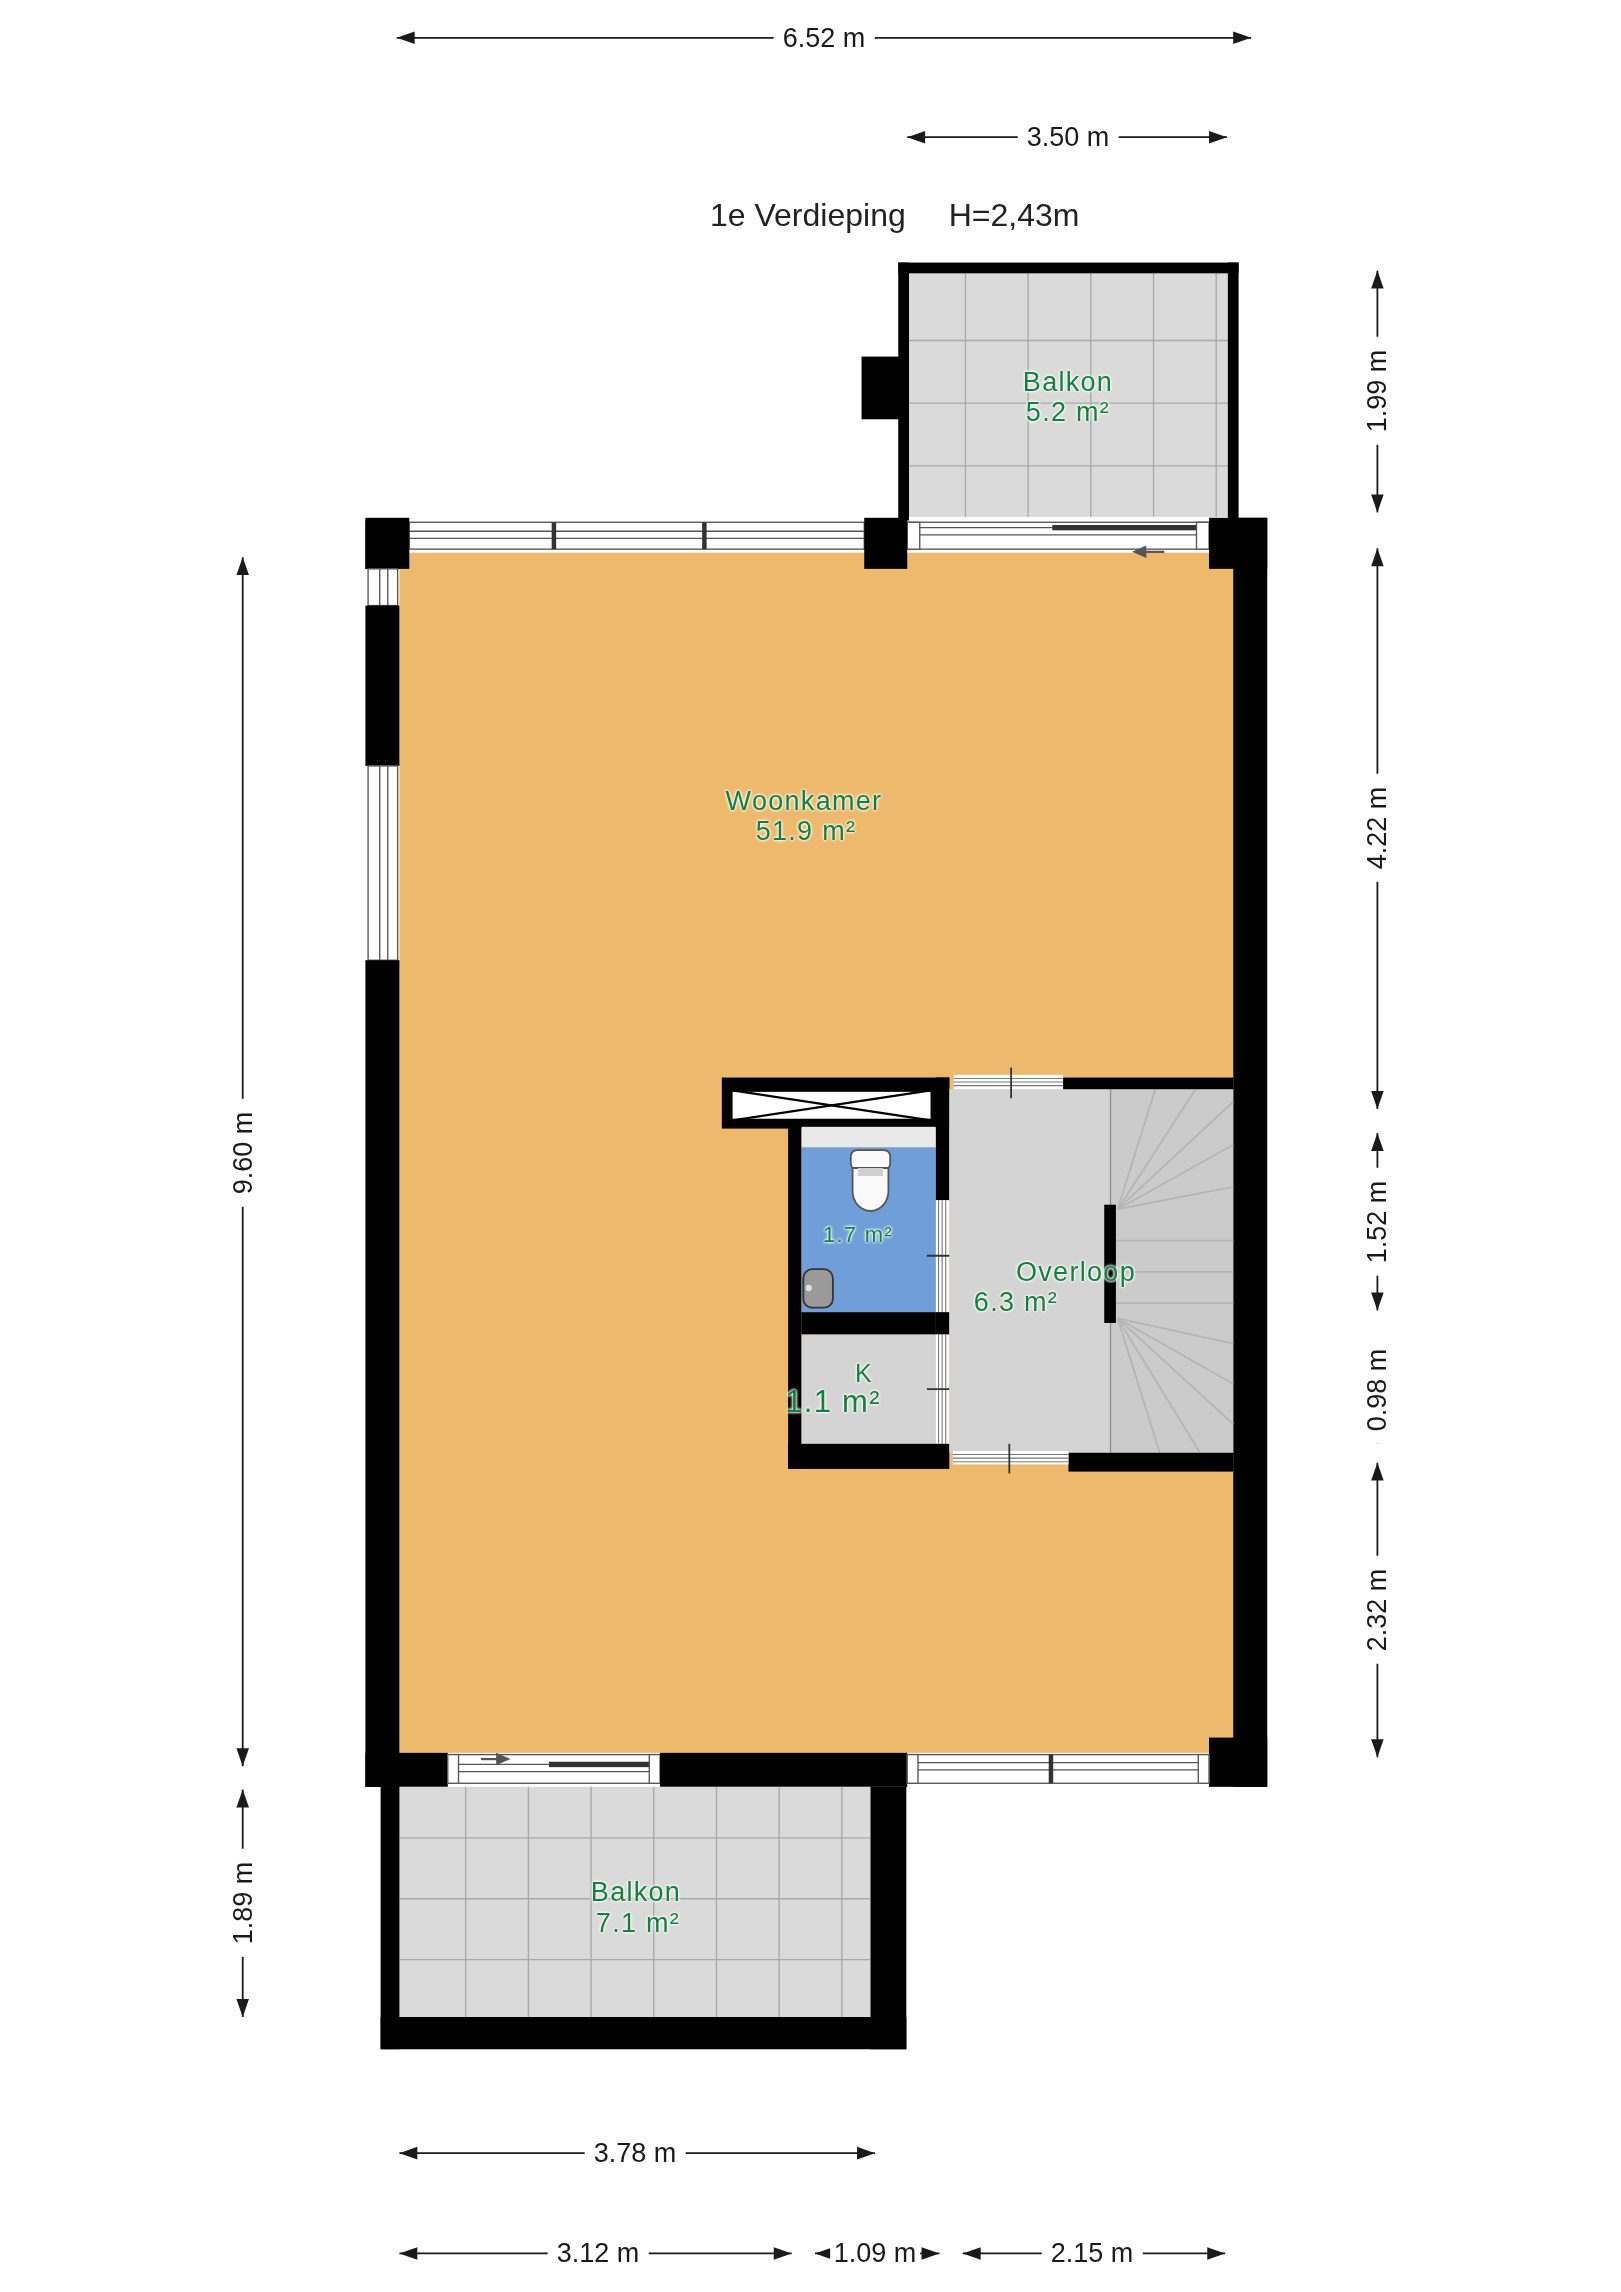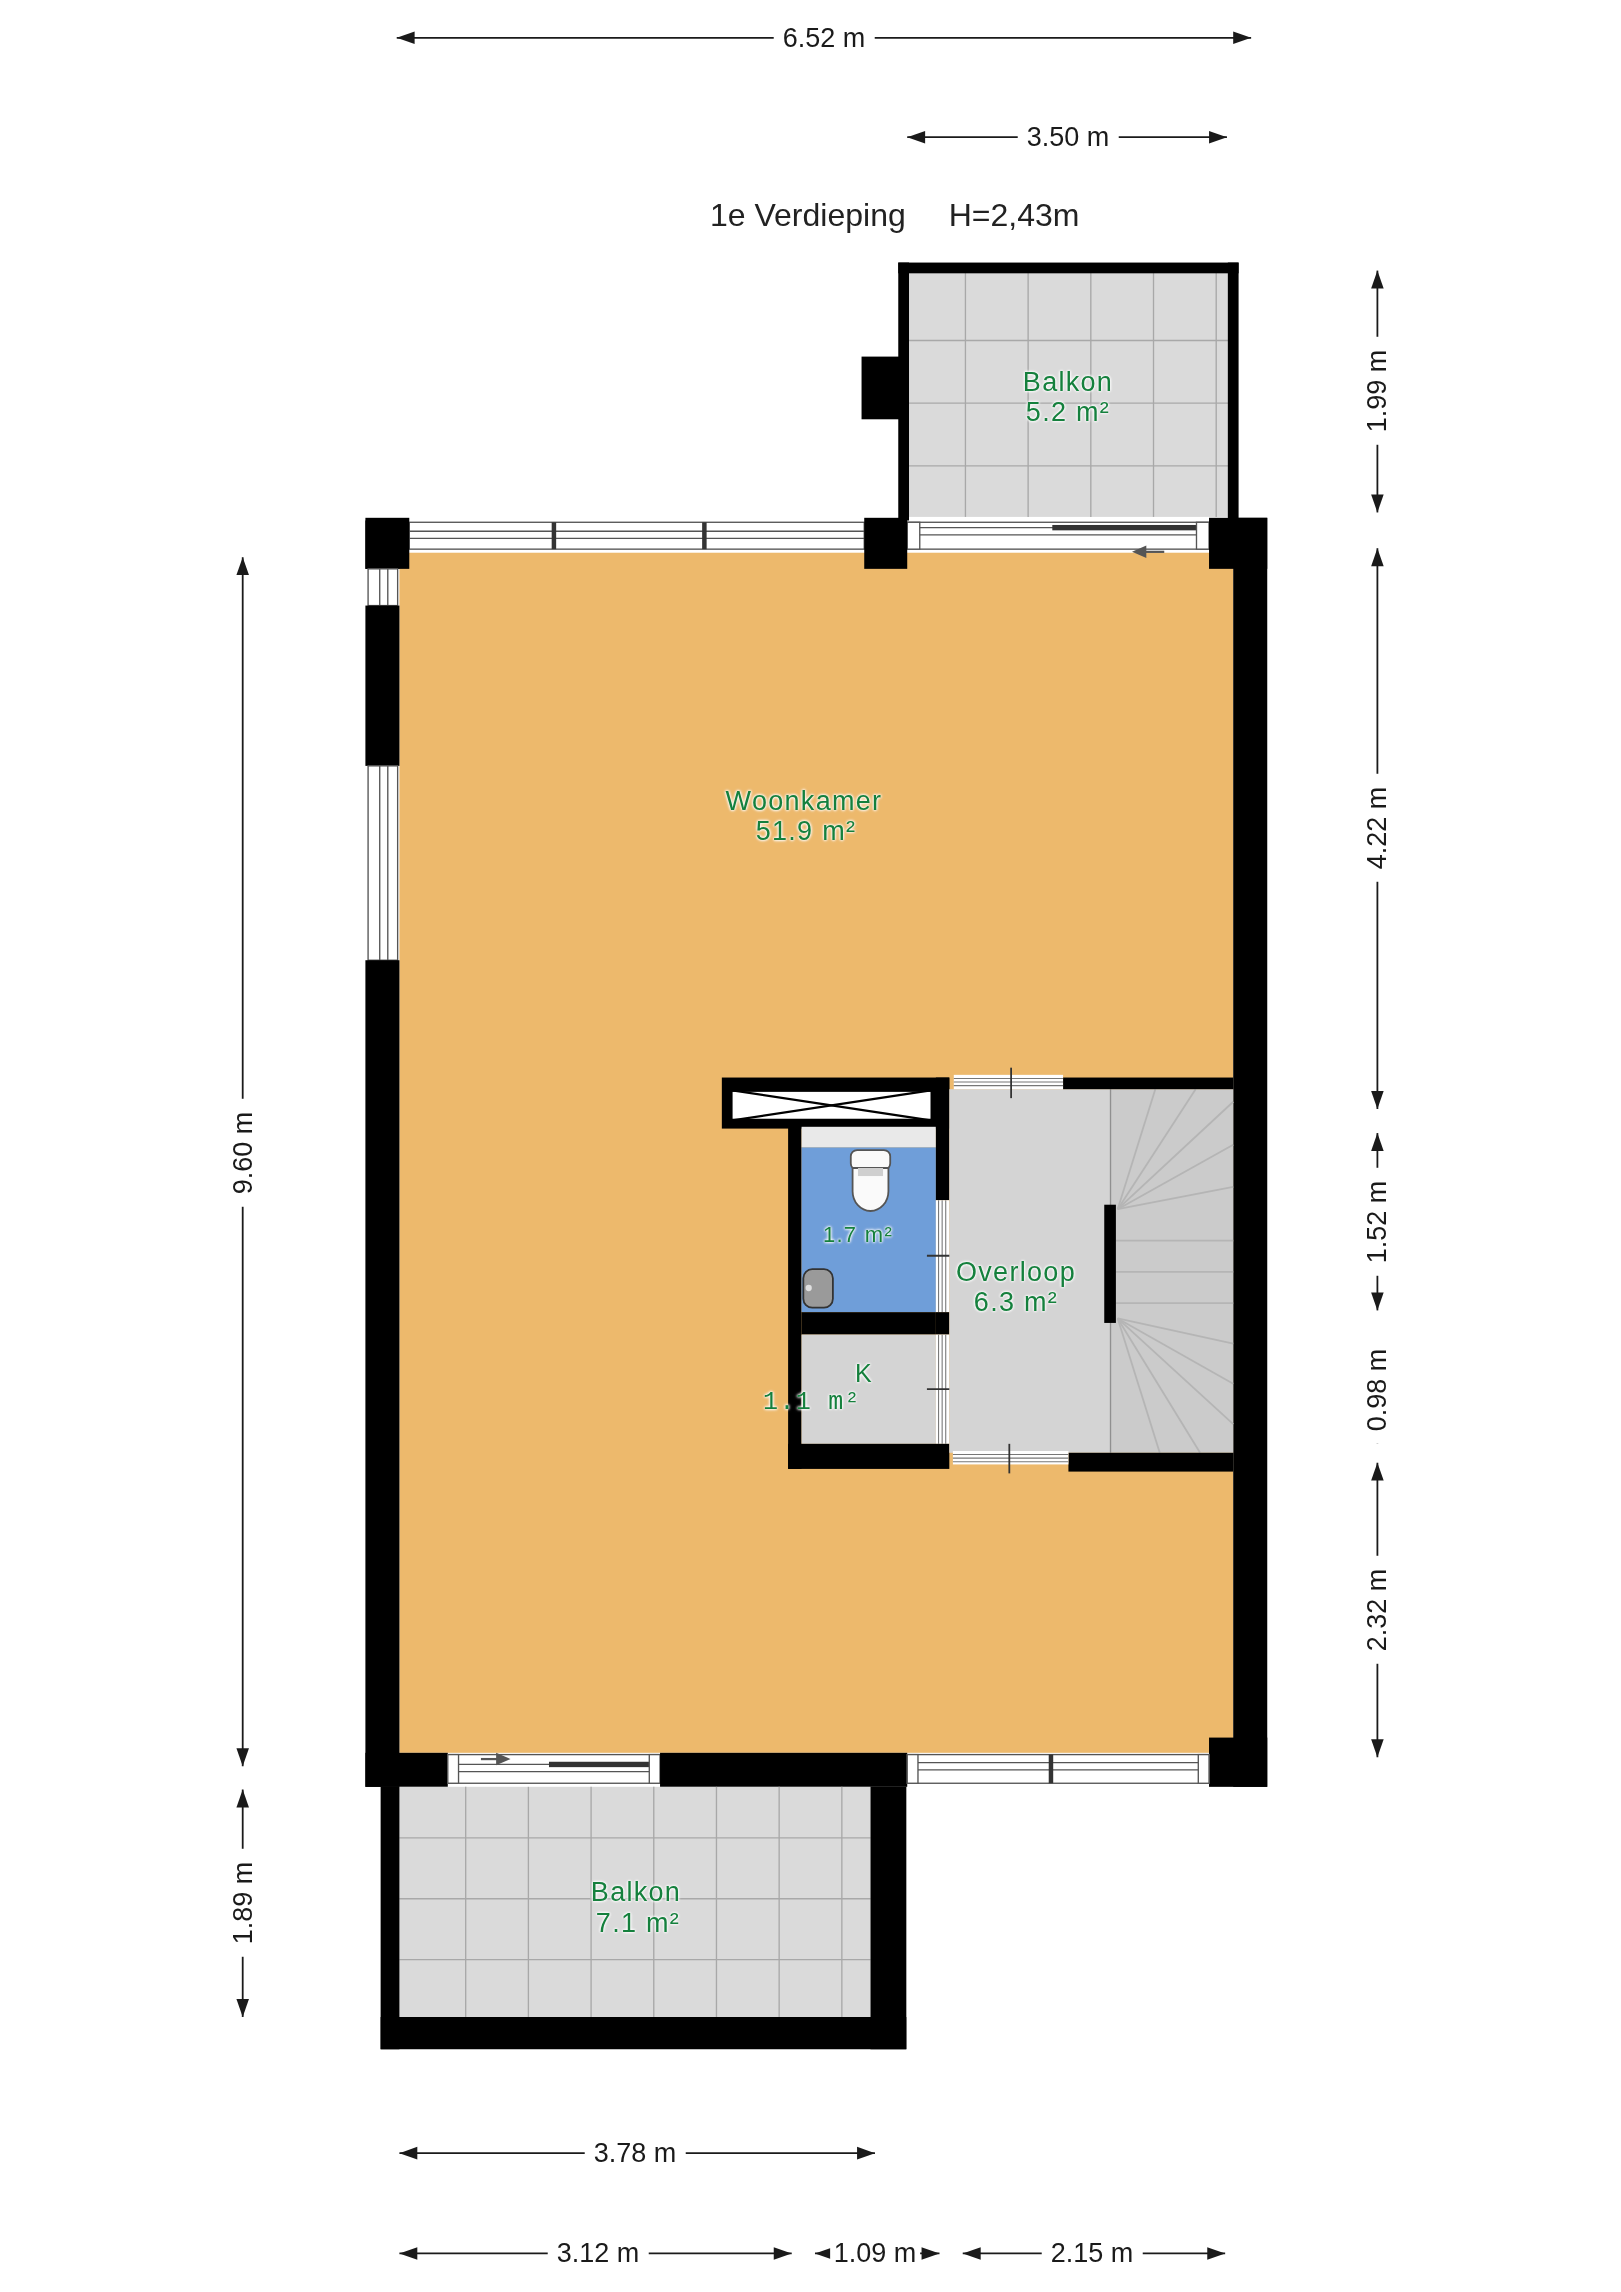--- a/index.html
+++ b/index.html
@@ -293,23 +293,23 @@
 
 <div class="lbl" style="left:804px;top:801px;">Woonkamer</div>
 <div class="lbl" style="left:806px;top:831px;">51.9 m²</div>
 
 <div class="lbl" style="left:1068px;top:382px;">Balkon</div>
 <div class="lbl" style="left:1068px;top:412px;">5.2 m²</div>
 
 <div class="lbl" style="left:858px;top:1235px;font-size:22px;">1.7 m²</div>
 
 <div class="lbl" style="left:864px;top:1373px;font-size:25px;">K</div>
-<div class="lbl" style="left:812px;top:1402px;font-size:25px;font-family:Liberation Mono, monospace;">1.1 m²</div>
-
-<div class="lbl" style="left:1016px;top:1272px;text-align:center;">Overloop</div>
+<div class="lbl" style="left:833px;top:1402px;font-size:31px;">1.1 m²</div>
+
+<div class="lbl" style="left:1076px;top:1272px;text-align:center;">Overloop</div>
 <div class="lbl" style="left:1016px;top:1302px;">6.3 m²</div>
 
 <div class="lbl" style="left:636px;top:1892px;">Balkon</div>
 <div class="lbl" style="left:638px;top:1923px;">7.1 m²</div>
 
 <div class="dimlbl" style="left:824px;top:38px;">6.52 m</div>
 <div class="dimlbl" style="left:1068px;top:137px;">3.50 m</div>
 <div class="dimlbl vert" style="left:243px;top:1153px;">9.60 m</div>
 <div class="dimlbl vert" style="left:243px;top:1903px;">1.89 m</div>
 <div class="dimlbl vert" style="left:1377px;top:391px;">1.99 m</div>

